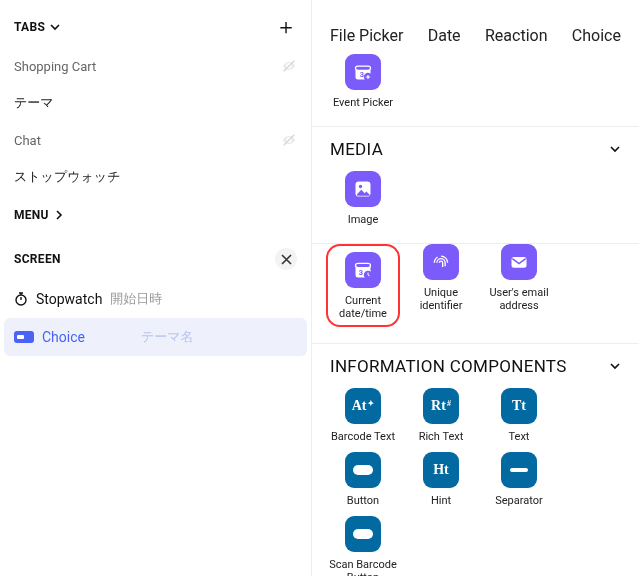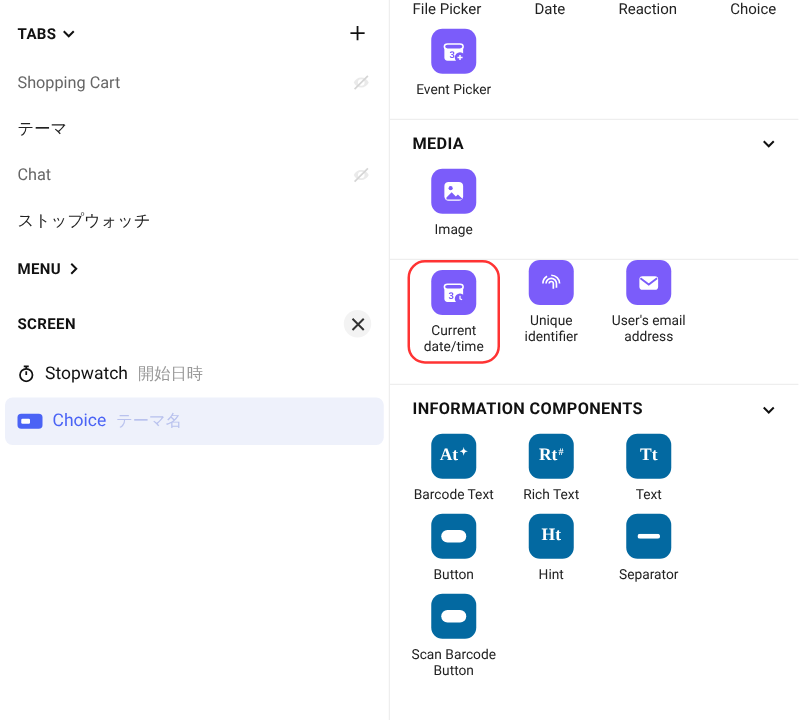--- a/index.html
+++ b/index.html
@@ -12,36 +12,36 @@
   .tab-item { padding: 10px 10px; font-size: 13px; color: #666; display: flex; align-items: center; justify-content: space-between; }
   .tab-item.dark { color: #222; }
   .eye-off { opacity: .35; }
   .menu-row { padding: 12px 10px 14px; font-weight: 700; font-size: 12px; letter-spacing: .3px; display: flex; align-items: center; gap: 4px; }
   .section-head { padding: 12px 10px 10px; font-weight: 700; font-size: 12px; letter-spacing: .3px; display: flex; align-items: center; justify-content: space-between; }
   .close { width: 22px; height: 22px; border-radius: 50%; background: #f3f3f3; display: flex; align-items: center; justify-content: center; cursor: pointer; }
   .screen-item { display: flex; align-items: center; gap: 8px; padding: 10px 10px; border-radius: 6px; font-size: 14px; }
   .screen-item .sub { color: #999; font-size: 13px; }
   .screen-item.sel { background: #eef1fb; }
   .screen-item.sel .main { color: #4a63f5; }
-  .screen-item.sel .sub { color: #b9c2ee; }
+  .screen-item.sel .sub { color: #b9c2ee; margin-left: 48px; }
   .stopwatch-ico { width: 14px; height: 14px; }
   .choice-ico { width: 20px; height: 12px; border-radius: 3px; background: #4a63f5; position: relative; }
   .choice-ico::after { content: ""; position: absolute; left: 3px; top: 4px; width: 7px; height: 4px; background: #fff; border-radius: 1px; }
 
   .r-section { border-top: 1px solid #eee; }
-  .r-head { display: flex; align-items: center; justify-content: space-between; padding: 12px 18px; font-weight: 700; font-size: 13px; letter-spacing: .3px; text-align: right; }
+  .r-head { display: flex; align-items: center; justify-content: space-between; padding: 12px 18px; font-weight: 400; font-size: 17px; letter-spacing: .3px; text-align: right; }
   .r-grid { display: flex; flex-wrap: wrap; gap: 8px 4px; padding: 0 14px 16px; }
   .r-grid.top { display: flex; justify-content: space-between; padding: 0 18px 8px; }
   .comp { width: 74px; display: flex; flex-direction: column; align-items: center; gap: 6px; cursor: pointer; }
   .comp .tile { width: 36px; height: 36px; border-radius: 9px; display: flex; align-items: center; justify-content: center; }
   .purple { background: #7b5cfa; color: #fff; }
   .pink { background: #0369a1; color: #fff; }
   .comp .lbl { font-size: 11px; text-align: center; line-height: 1.25; color: #222; }
   .comp.top { width: auto; }
-  .comp.top .lbl { font-size: 12px; }
+  .comp.top .lbl { font-size: 16px; margin-top: 26px; }
   .highlight { border: 2.5px solid #f33; border-radius: 14px; padding: 6px 2px 4px; }
   svg { display: block; }
   .chev { width: 12px; height: 12px; }
   .tile-txt { font-family: Georgia, serif; font-weight: 600; font-size: 14px; display:flex; align-items:baseline; }
   .tile-txt .sup { font-size: 8px; margin-left:1px; position:relative; top:-4px;}
 </style>
 </head>
 <body>
 
 <div class="left">

